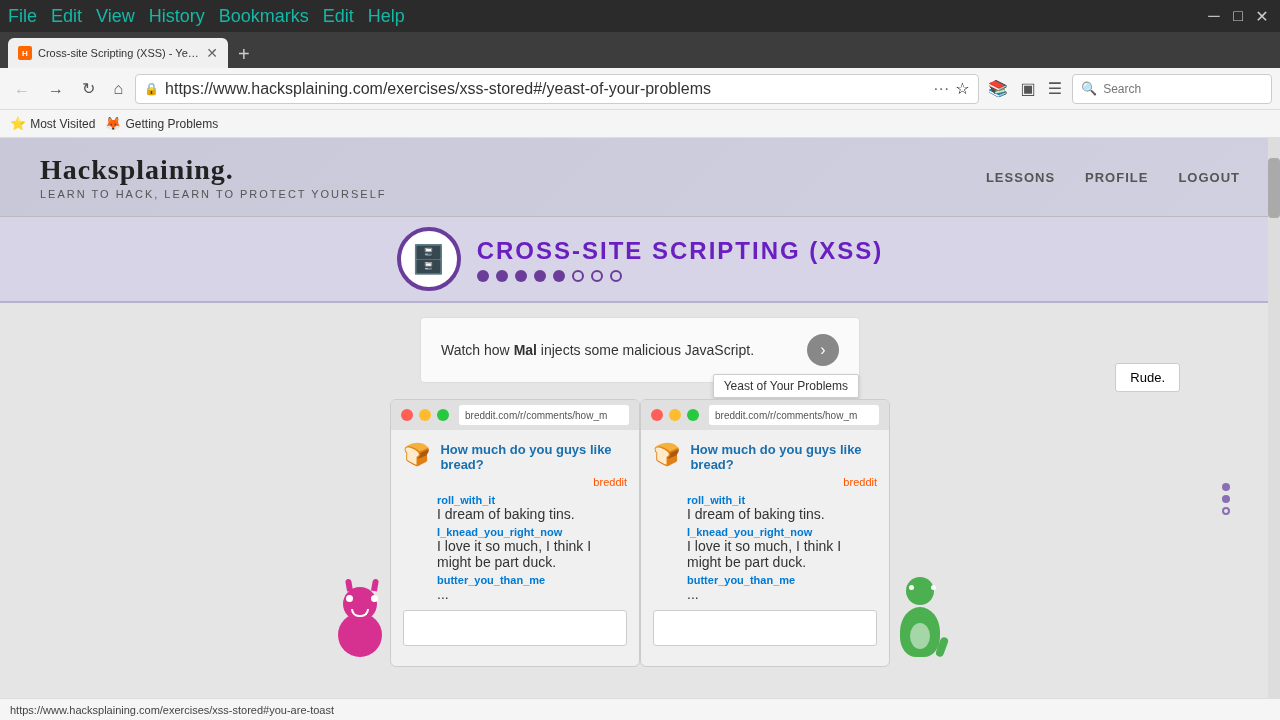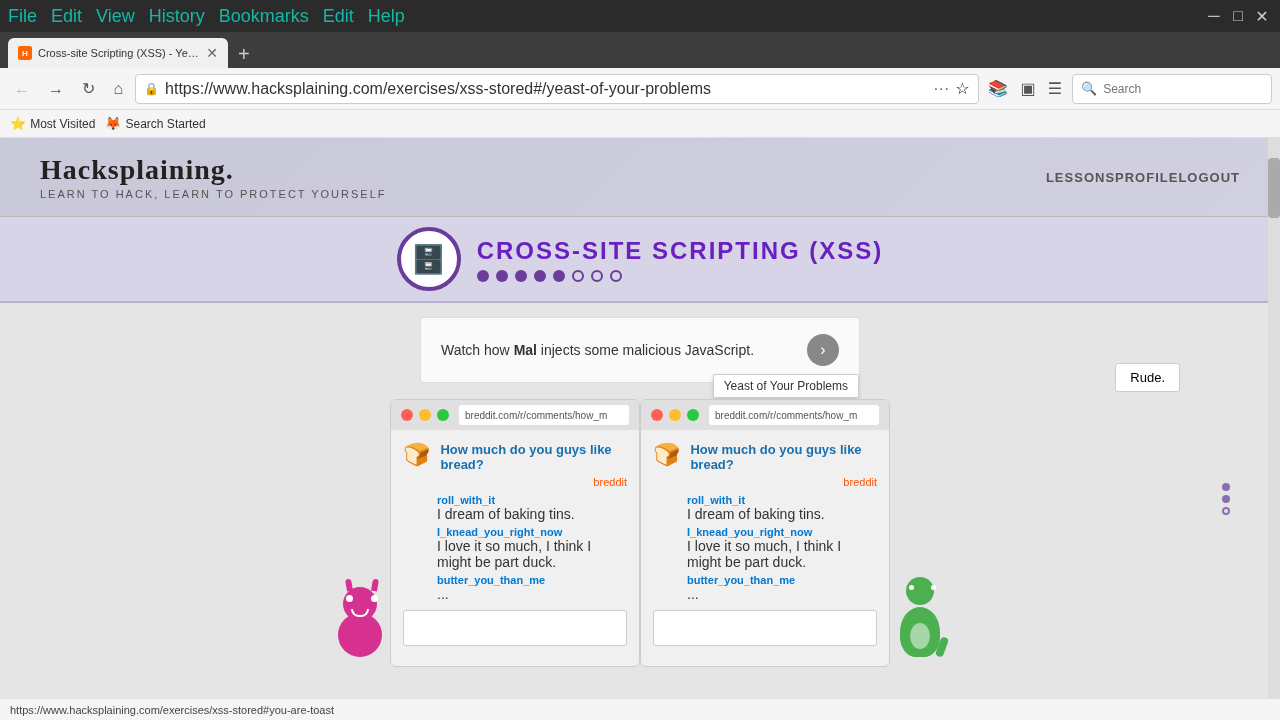--- a/index.html
+++ b/index.html
@@ -216,20 +216,21 @@
     }
     .site-logo-subtitle {
       font-size: 11px;
       color: #555;
       letter-spacing: 2px;
       text-transform: uppercase;
       margin-top: 2px;
     }
     .site-nav {
       display: flex;
+      gap: 30px;
     }
     .site-nav a {
       text-decoration: none;
       color: #555;
       font-size: 13px;
       font-weight: bold;
       letter-spacing: 1px;
       text-transform: uppercase;
     }
 
@@ -520,21 +521,21 @@
   </div>
 </div>
 
 <div class="bookmarks-bar">
   <div class="bookmark-item">
     <span class="bookmark-icon">⭐</span>
     <span>Most Visited</span>
   </div>
   <div class="bookmark-item">
     <span class="bookmark-icon">🦊</span>
-    <span>Search Started</span>
+    <span>Getting Problems</span>
   </div>
 </div>
 
 <div class="page-content">
 
   <div class="site-header">
     <div class="site-logo-area">
       <div class="site-logo-title">Hacksplaining.</div>
       <div class="site-logo-subtitle">Learn to hack, learn to protect yourself</div>
     </div>

